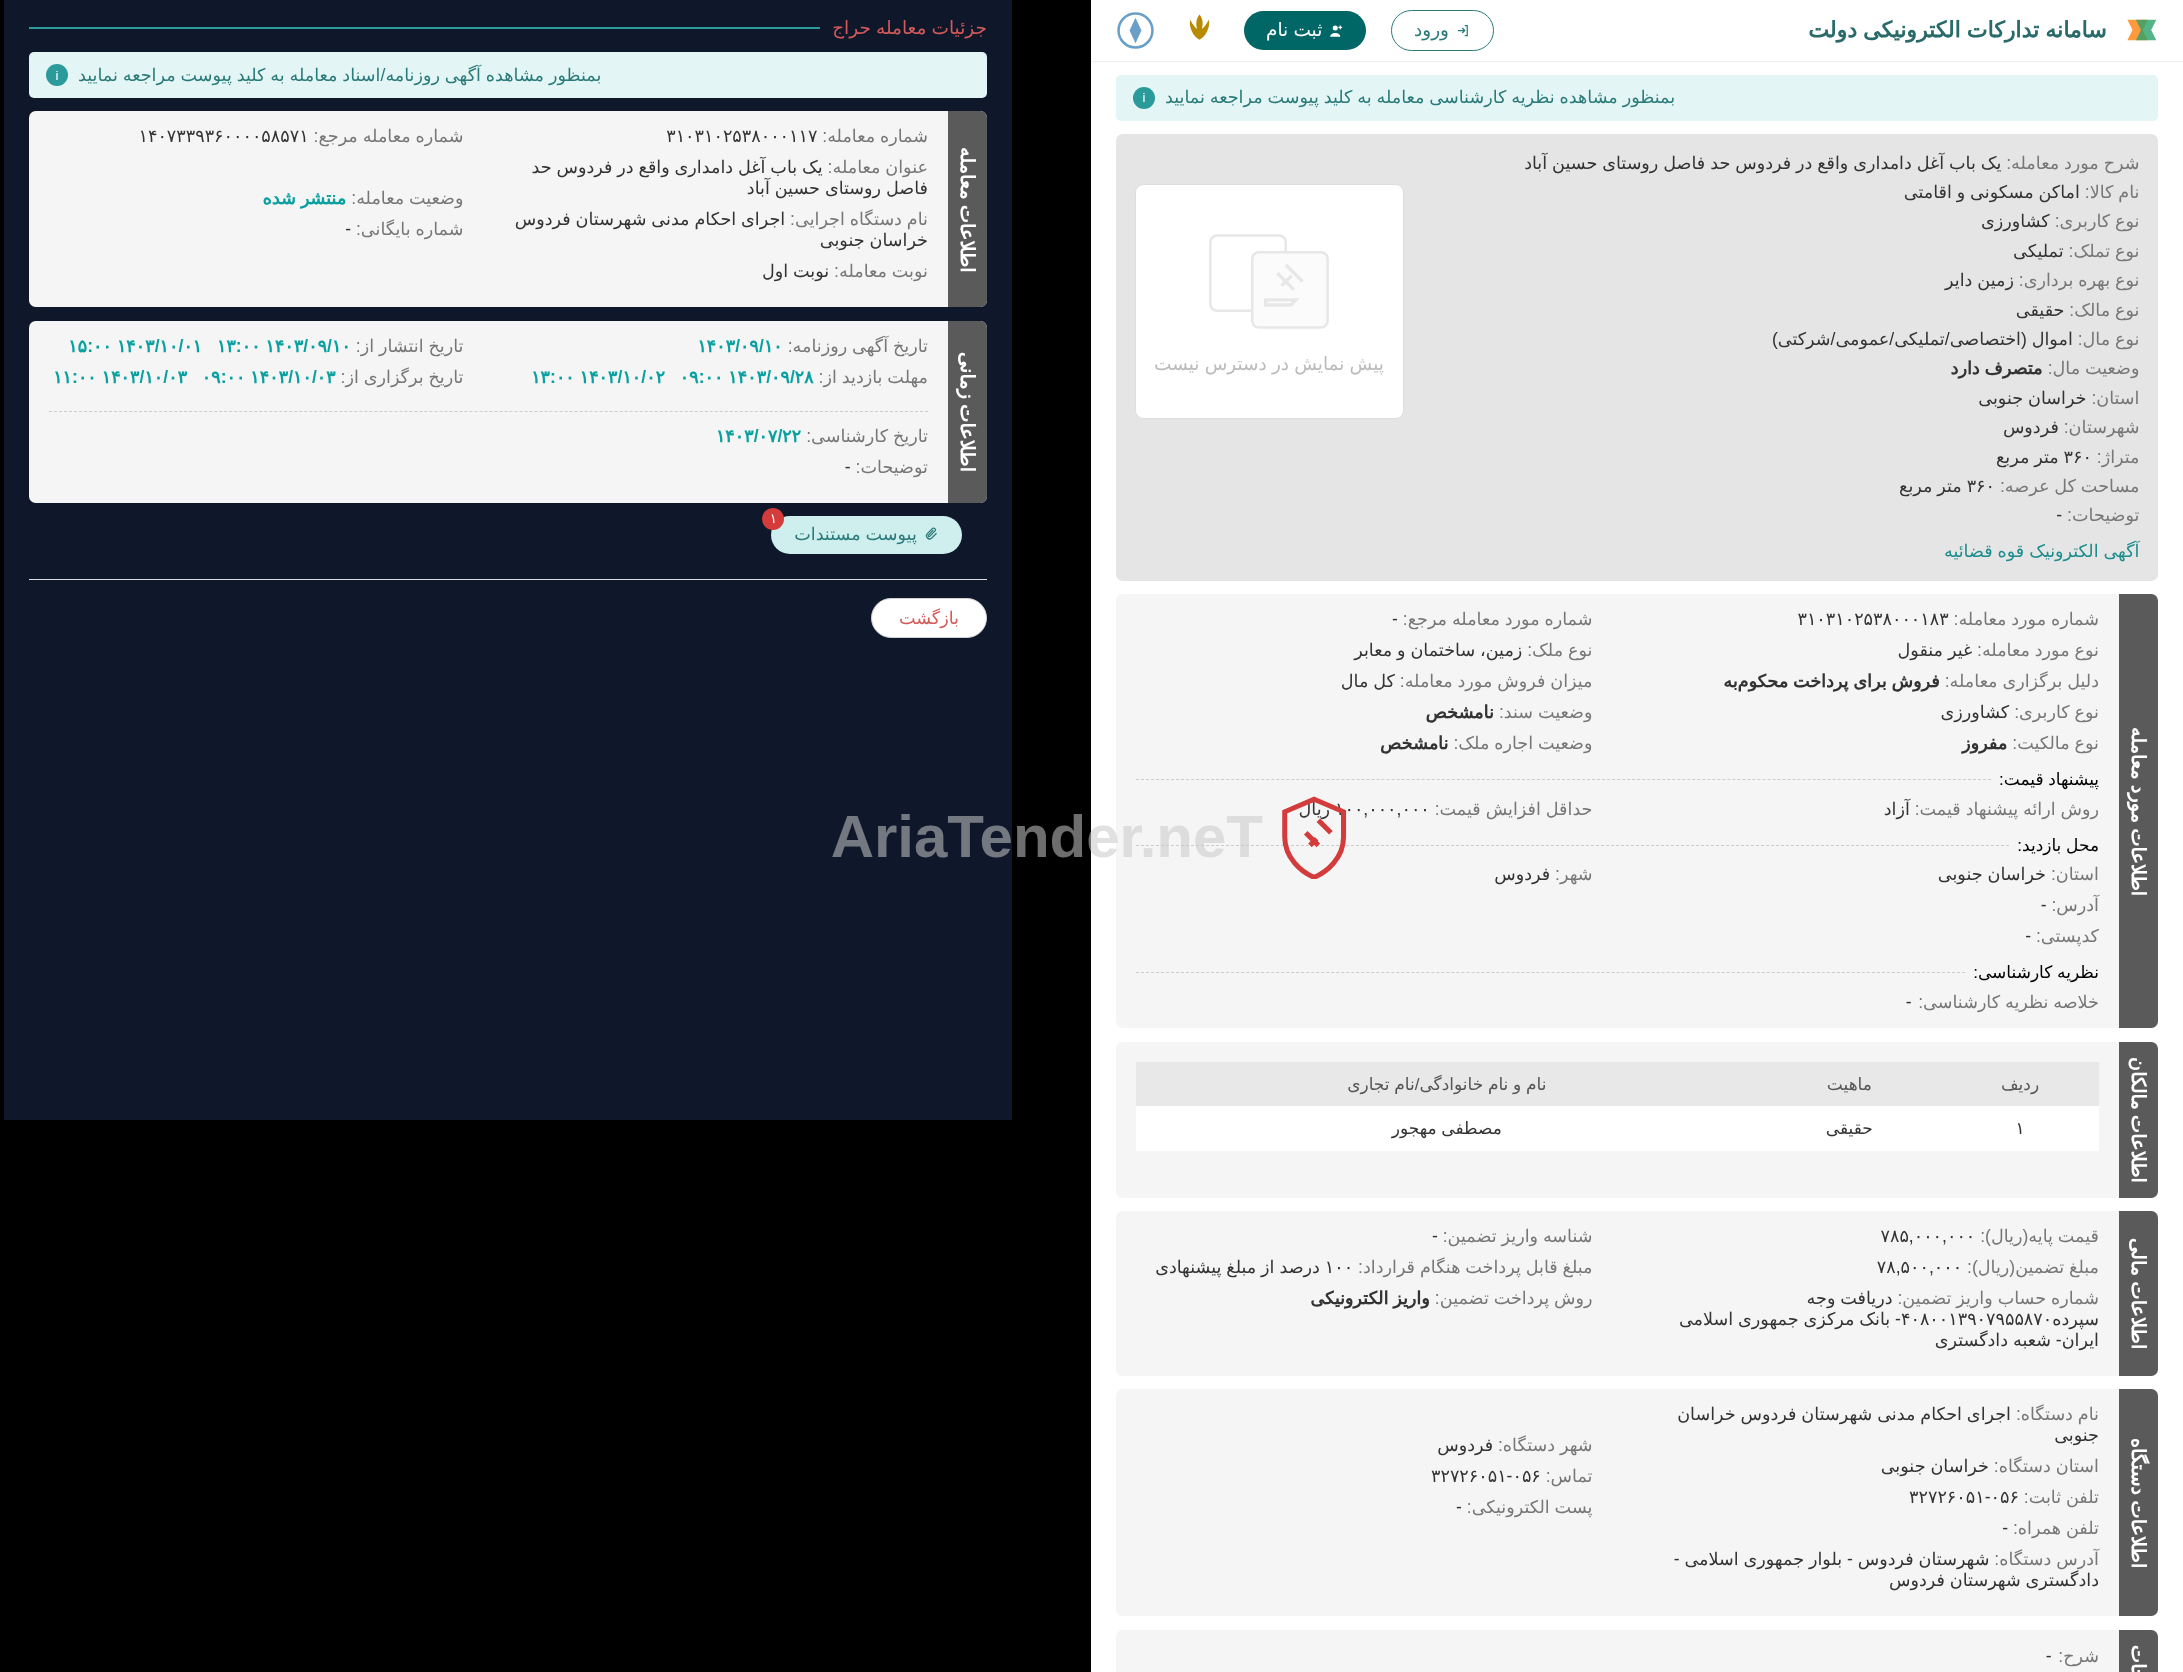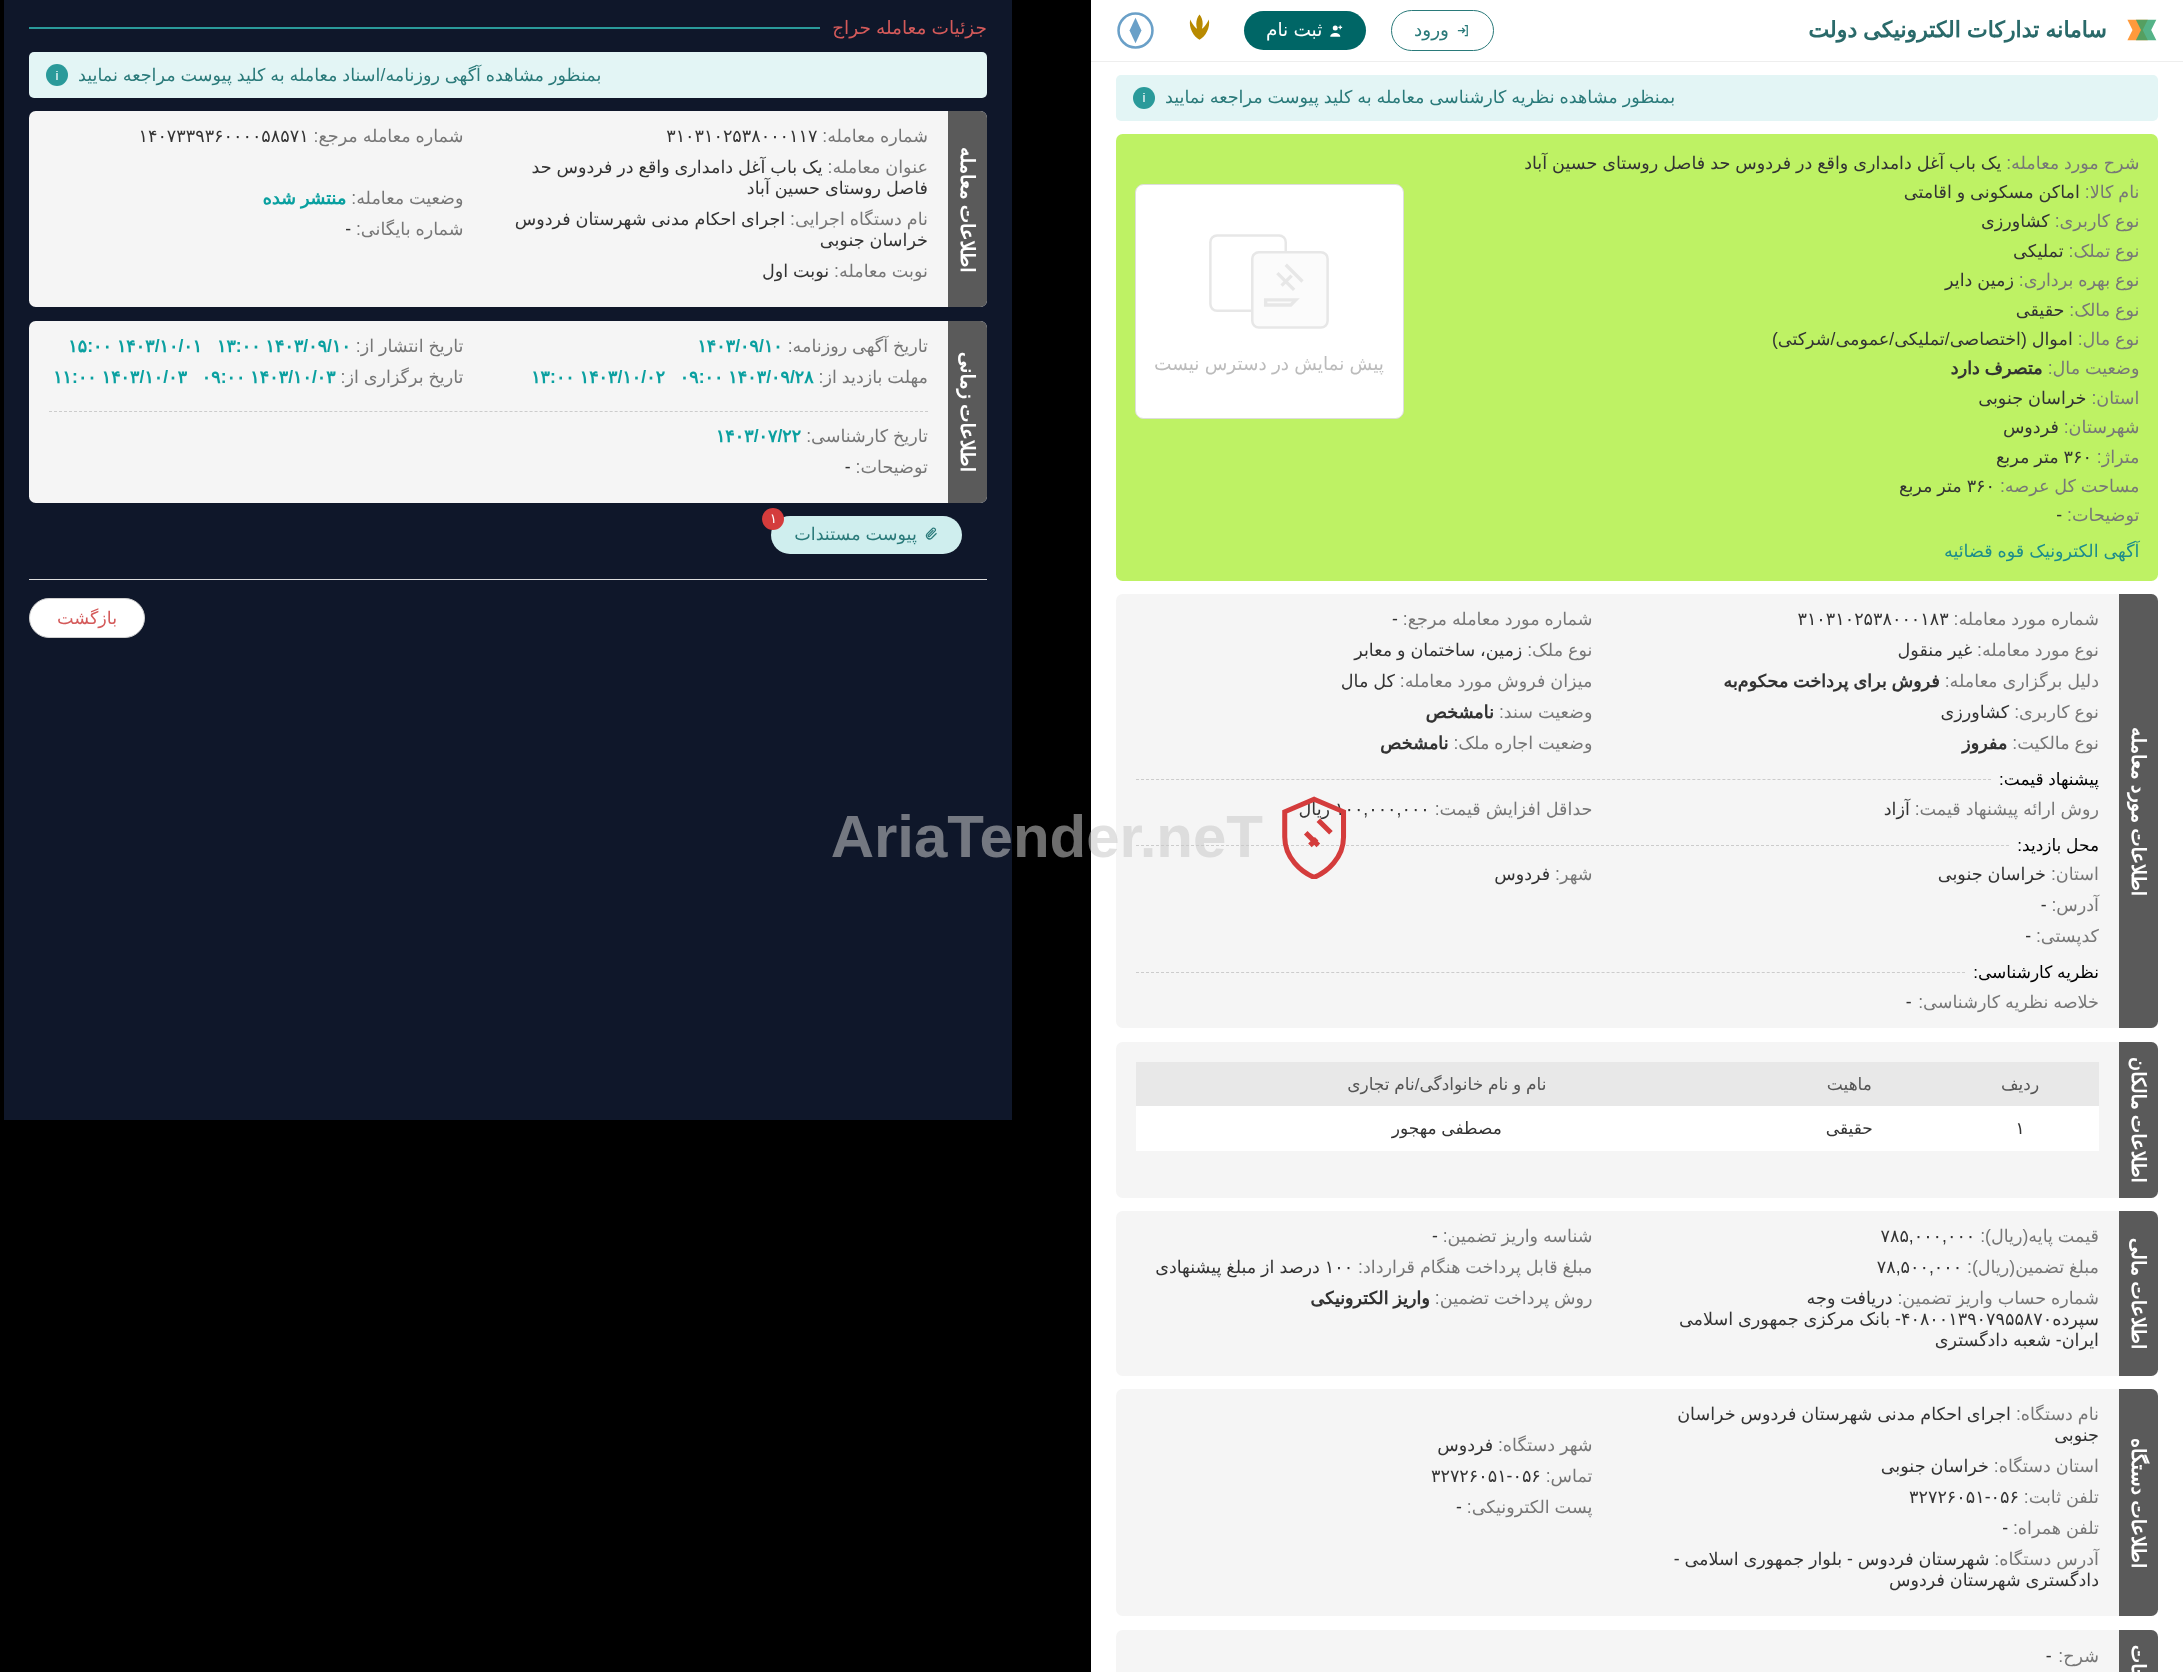--- a/index.html
+++ b/index.html
@@ -26,30 +26,30 @@
 .kv .k { color: #777; }
 .kv .v { color: #333; font-weight: 500; }
 .kv .v.highlight { color: #0aa0a0; font-weight: 600; }
 .kv .v.bold { font-weight: 700; }
 .link { color: #1c8c8c; font-size: 17.6px; text-decoration: none; display: block; margin-top: 15px; }
 .divider { border: none; border-top: 0.8px dashed #ccc; margin: 13.4px 0; }
 .divider-solid { border: none; border-top: 0.8px solid #ddd; margin: 10px 0; }
 .subtitle-row { display: flex; align-items: center; gap: 8.4px; margin: 5px 0 8.4px; }
 .subtitle-row .lbl { color: #000000; font-size: 17px; }
 .dash-line { flex: 1; border-top: 0.8px dashed #ccc; }
-.top-block { display: flex; gap: 20px; padding: 18.5px; background: #bef264; border-radius: 6.7px; margin-bottom: 13.4px; }
+.top-block { display: flex; gap: 20px; padding: 18.5px; background: #e5e5e5; border-radius: 6.7px; margin-bottom: 13.4px; }
 .top-info { flex: 1; }
 .top-info .kv { display: block; margin-bottom: 8.4px; }
 .thumb-box { width: 269px; height: 235px; border: 0.8px solid #ddd; border-radius: 8.4px; background: #fff; display: flex; flex-direction: column; align-items: center; justify-content: center; color: #bbb; font-size: 18.5px; gap: 17px; margin-top: 31px; }
 .thumb-svg { width: 134px; height: 109px; opacity: 0.35; }
 .table { width: 100%; border-collapse: collapse; margin-top: 5px; }
 .table th, .table td { text-align: center; padding: 11.8px 8.4px; font-size: 17px; }
 .table thead th { background: #e8e8e8; color: #555; font-weight: 500; }
 .table tbody td { background: #fff; color: #333; }
-.footer-row { display: flex; align-items: center; justify-content: flex-end; padding: 18.5px 25px; }
+.footer-row { display: flex; align-items: center; justify-content: flex-start; padding: 18.5px 25px; }
 .btn-outline { background: #fff; border: 1.7px solid #d0d0d0; color: #d45a5a; border-radius: 25px; padding: 8.4px 27px; font-size: 17.6px; cursor: pointer; }
 .attach-btn { background: #cfeeee; color: #2a7a7a; border: none; border-radius: 25px; padding: 8.4px 23.5px; font-size: 17.6px; display: inline-flex; align-items: center; gap: 6.7px; cursor: pointer; position: relative; }
 .attach-btn .badge { position: absolute; top: -8.4px; left: -8.4px; width: 22px; height: 22px; border-radius: 50%; background: #d43c3c; color: #fff; font-size: 13.4px; display: flex; align-items: center; justify-content: center; }
 .section-title { display: flex; align-items: center; gap: 11.8px; margin: 0 25px 5px; }
 .section-title .txt { color: #d45a5a; font-size: 18.5px; font-weight: 500; }
 .section-title .line { flex: 1; height: 2.5px; background: #2a9a9a; }
 .dashed-box { border: 0.8px dashed #bbb; border-radius: 6.7px; padding: 13.4px 17px; margin-top: 10px; }
 .bullet { display: inline-block; width: 8.4px; height: 8.4px; background: #555; border-radius: 50%; margin-left: 8.4px; vertical-align: middle; }
 .two-col { display: flex; gap: 50px; }
 .two-col .col { flex: 1; }

